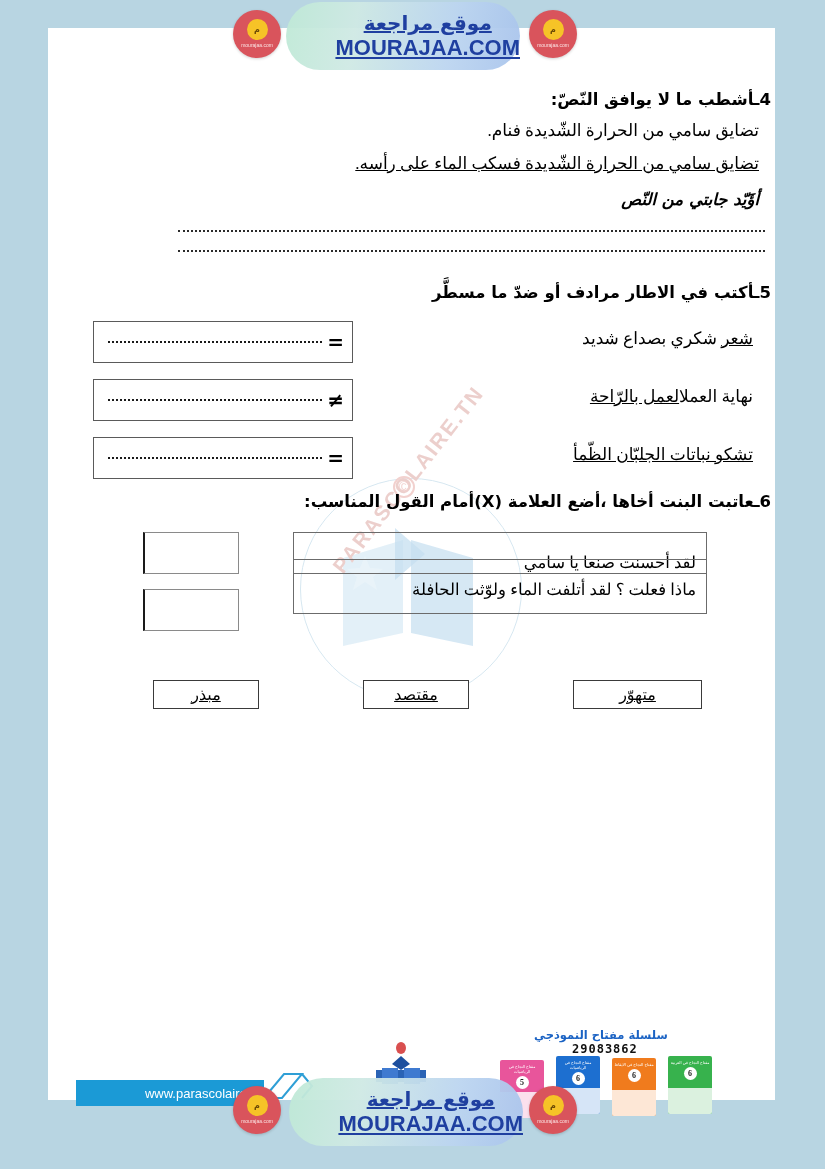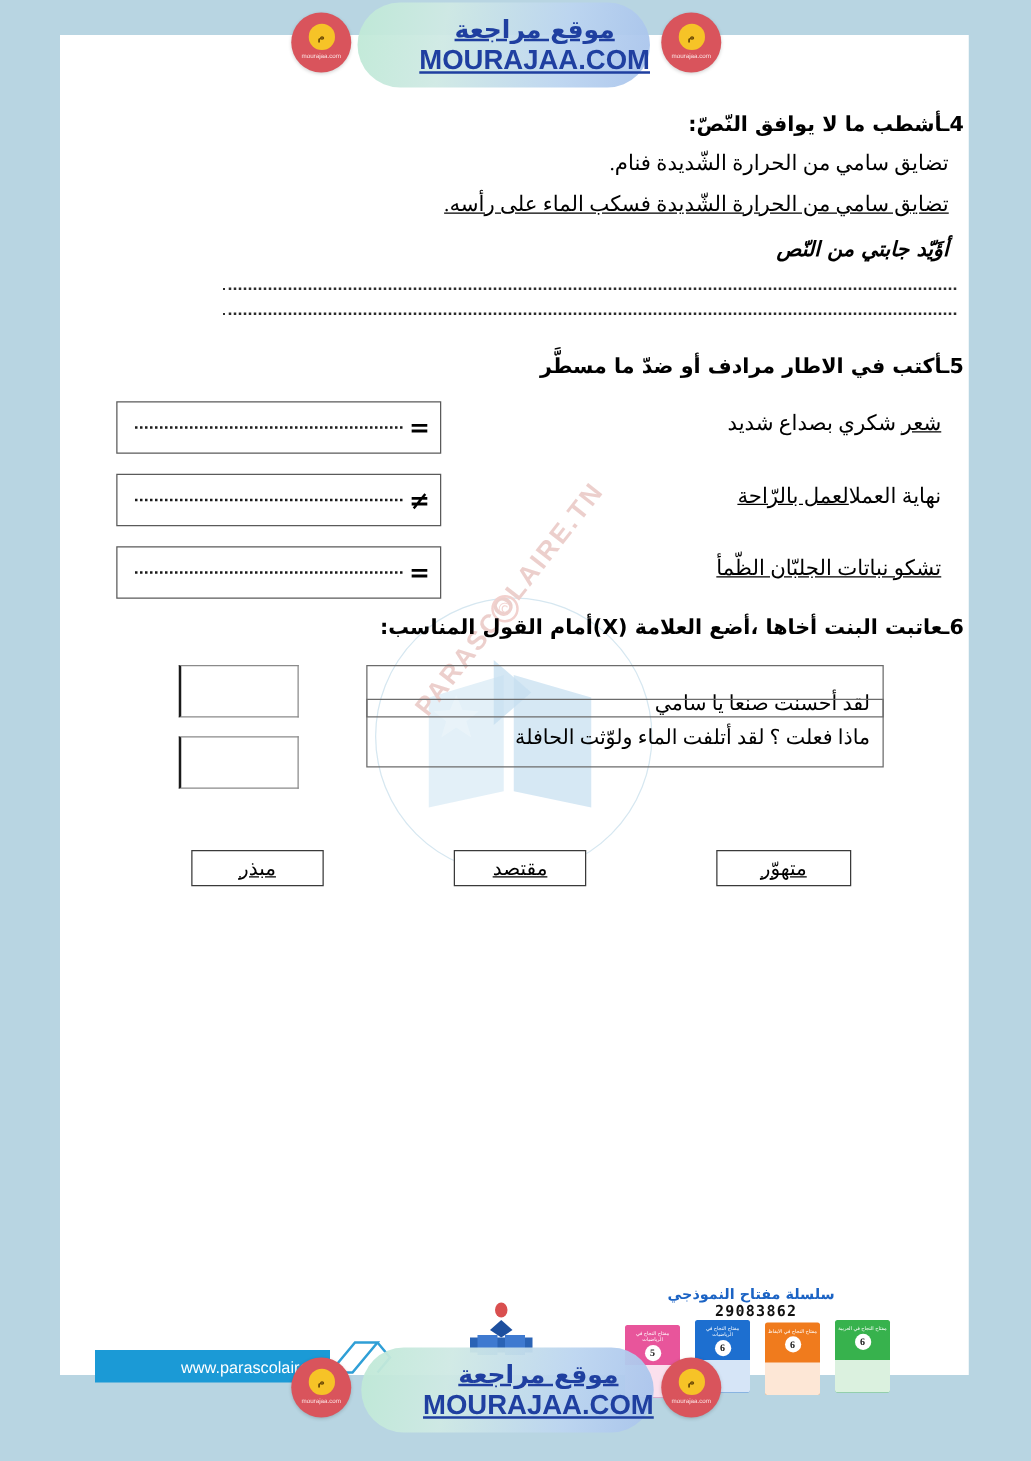--- a/index.html
+++ b/index.html
@@ -399,21 +399,21 @@
       <div class="stmt-text">لقد أحسنت صنعا يا سامي</div>
     </div>
     <div class="tick-box" style="left:95px; top:504px; width:96px; height:42px;"></div>
 
     <div class="stmt-box" style="left:245px; top:531px; width:414px; height:55px;">
       <div class="stmt-text">ماذا فعلت ؟ لقد أتلفت الماء ولوّثت الحافلة</div>
     </div>
     <div class="tick-box" style="left:95px; top:561px; width:96px; height:42px;"></div>
 
 
-    <div class="opt-box" style="left:525px; top:652px; width:108px; height:29px;">
+    <div class="opt-box" style="left:525px; top:652px; width:129px; height:29px;">
       <span class="opt-text">متهوّر</span>
     </div>
     <div class="opt-box" style="left:315px; top:652px; width:106px; height:29px;">
       <span class="opt-text">مقتصد</span>
     </div>
     <div class="opt-box" style="left:105px; top:652px; width:106px; height:29px;text-align:center;">
       <span class="opt-text">مبذر</span>
     </div>
   </div>
 

